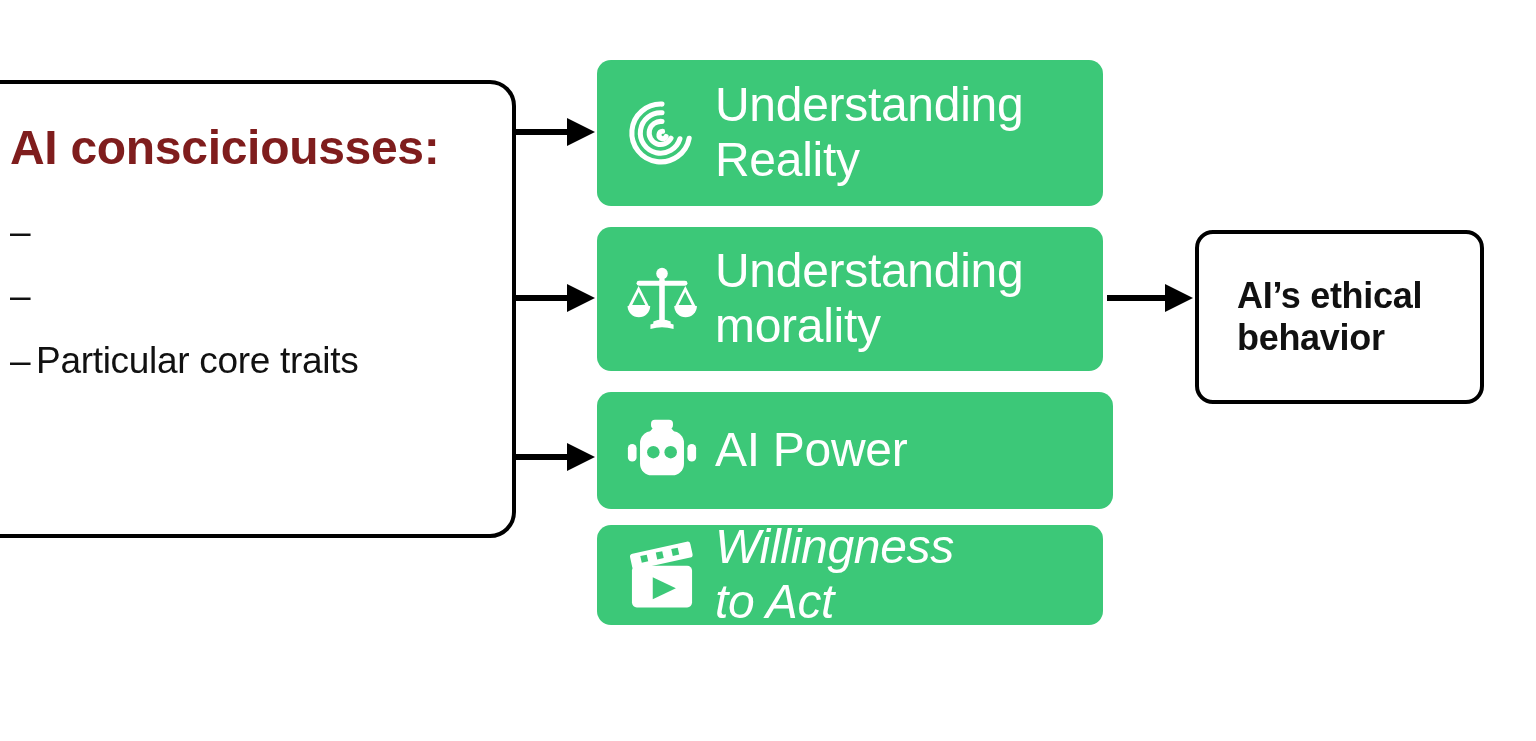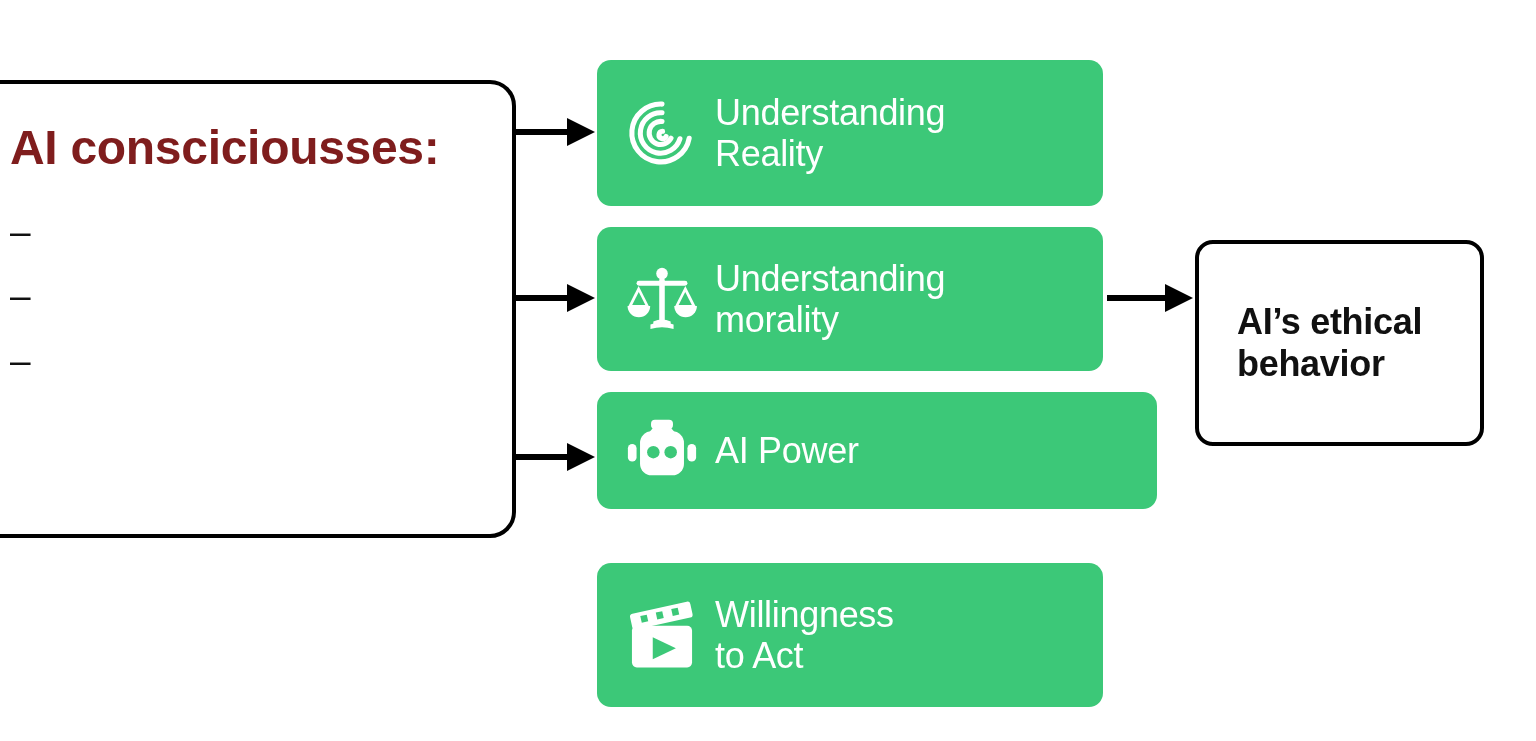--- a/index.html
+++ b/index.html
@@ -93,39 +93,39 @@
     height: 78px;
     margin-right: 14px;
     display: flex;
     align-items: center;
     justify-content: center;
   }
   .card-icon svg { display: block; }
   .card-label {
     flex: 1 1 auto;
     color: #ffffff;
-    font-size: 36px;
+    font-size: 48px;
     font-weight: 400;
     line-height: 1.14;
     letter-spacing: -0.3px;
     white-space: pre-line;
   }
 
   #card-0 { top: 60px;  width: 506px; height: 146px; }
   #card-1 { top: 227px; width: 506px; height: 144px; }
-  #card-2 { top: 392px; width: 560px; height: 117px; }
-  #card-3 { top: 563px; width: 506px; height: 144px; }
+  #card-2 { top: 392px; width: 516px; height: 117px; }
+  #card-3 { top: 525px; width: 506px; height: 100px; font-style: italic; }
 
   
   .right-box {
     position: absolute;
     left: 1195px;
-    top: 240px;
+    top: 230px;
     width: 289px;
-    height: 206px;
+    height: 174px;
     box-sizing: border-box;
     background: #ffffff;
     border: 4px solid #000000;
     border-radius: 18px;
     display: flex;
     align-items: center;
     padding-left: 38px;
   }
   .right-label {
     font-size: 36px;
@@ -149,20 +149,21 @@
       <div class="bullet-item">
         <span class="bullet-dash">–</span>
       </div>
 
       <div class="bullet-item">
         <span class="bullet-dash">–</span>
       </div>
 
       <div class="bullet-item">
         <span class="bullet-dash">–</span>
+        <span class="bullet-text">Particular core traits</span>
       </div>
 
     </div>
   </div>
 
   <div class="arrow" style="left:515px; top:115px; width:80px;">
     <svg width="80" height="34" viewBox="0 0 80 34">
       <line x1="0" y1="17" x2="56" y2="17" stroke="#000000" stroke-width="6"></line>
       <polygon points="52,3 80,17 52,31" fill="#000000"></polygon>
     </svg>

